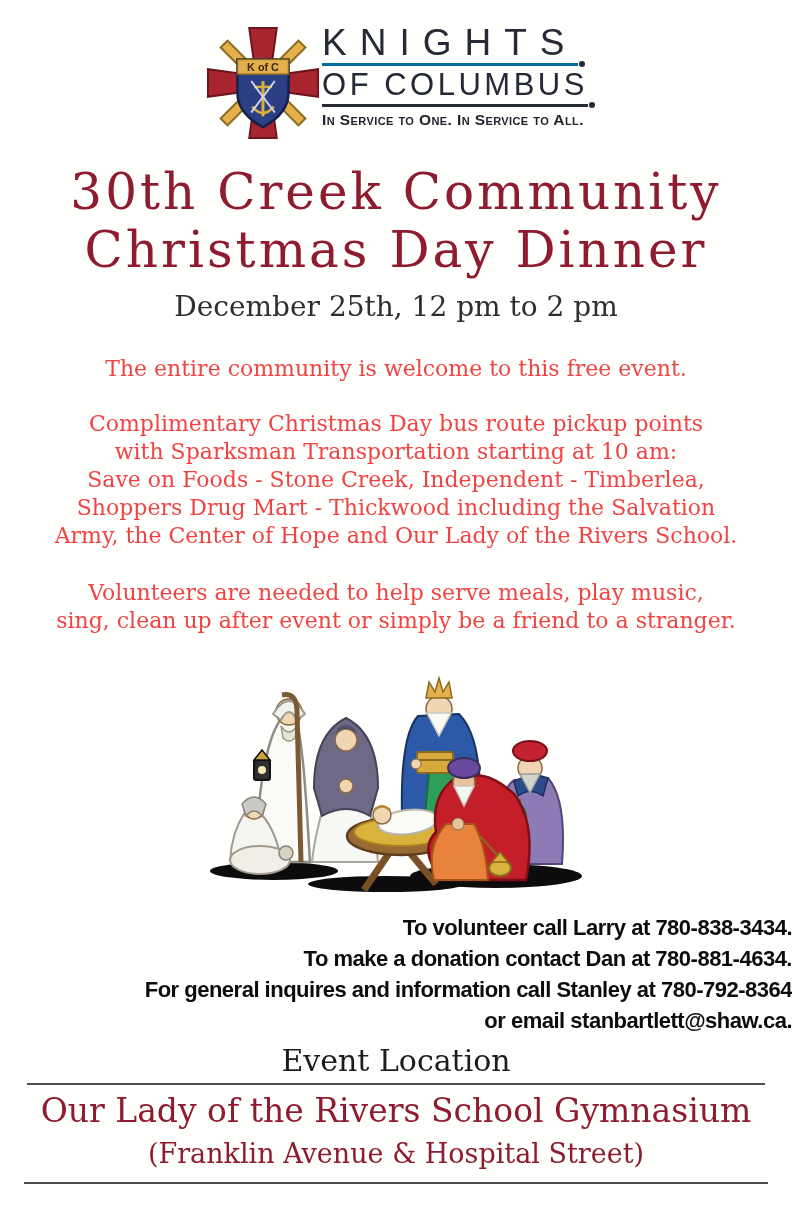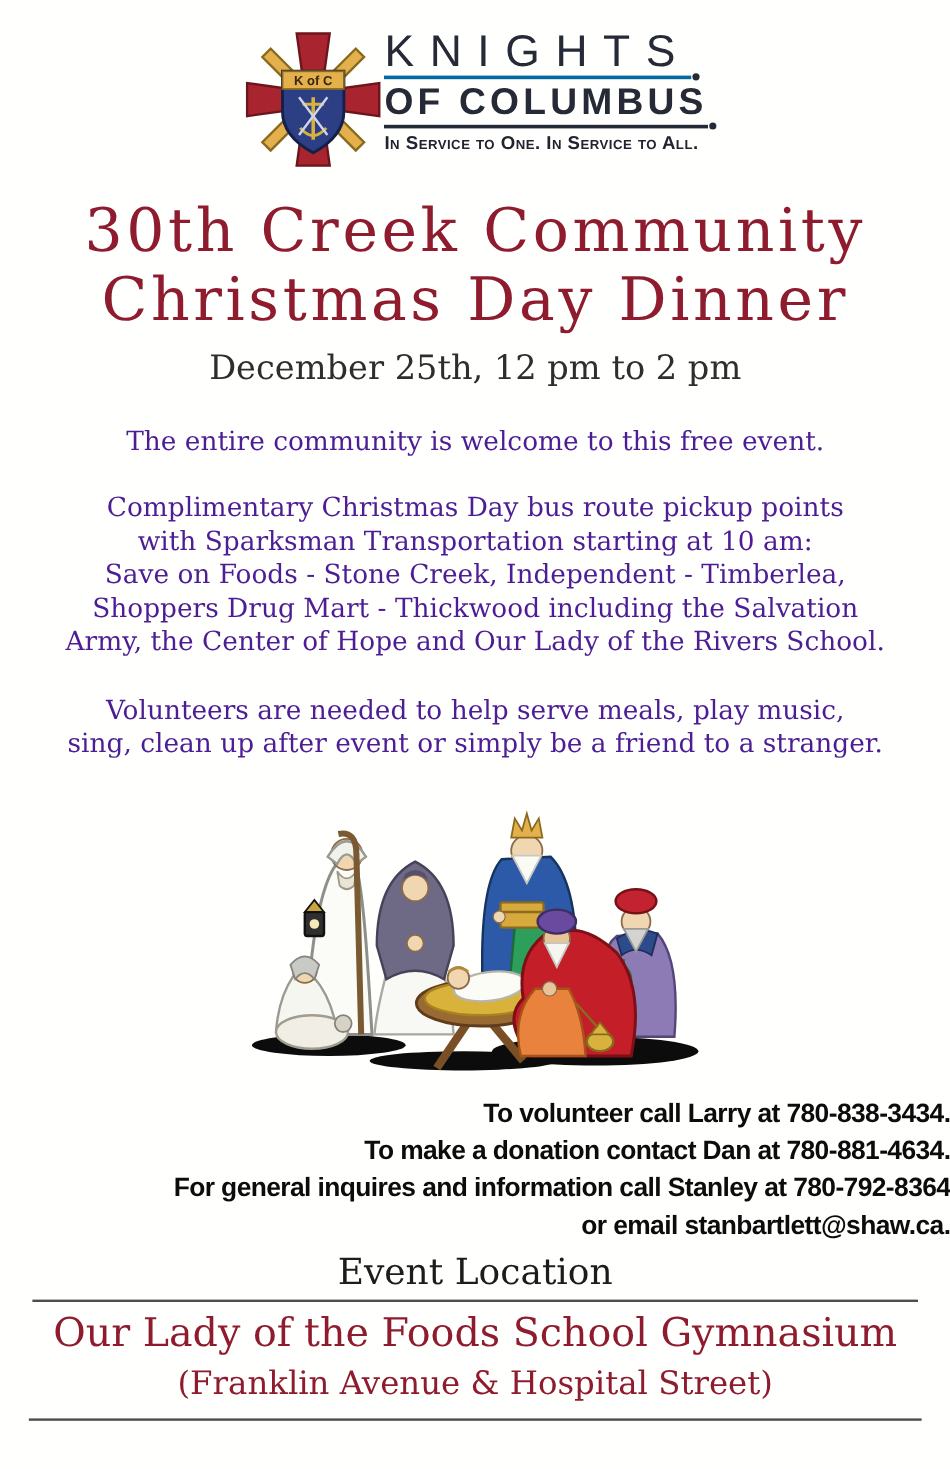--- a/index.html
+++ b/index.html
@@ -45,21 +45,21 @@
     bottom: -4px;
     width: 6px;
     height: 6px;
     border-radius: 50%;
     background: #252a36;
   }
   .logo-columbus {
     display: inline-block;
     position: relative;
     font-size: 31px;
-    font-weight: bold;
+    font-weight: normal;
     letter-spacing: 3.5px;
     line-height: 1.05;
     margin-top: 3px;
     padding-bottom: 2px;
     border-bottom: 3px solid #252a36;
   }
   .logo-tagline {
     font-size: 15.5px;
     font-weight: bold;
     font-variant: small-caps;
@@ -75,21 +75,21 @@
     line-height: 1.15;
     color: #8e1c2e;
   }
   .date-line {
     margin-top: 10px;
     font-size: 28px;
     line-height: 1.3;
     color: #2e2e2e;
   }
   
-  .body-par { font-size: 22px; line-height: 1.28; color: #4c1d95; }
+  .body-par { font-size: 22px; line-height: 1.28; color: #ef4444; }
   .body-par .line { white-space: nowrap; }
   .welcome   { margin-top: 30px; }
   .bus       { margin-top: 26px; }
   .volunteer { margin-top: 29px; }
   
   .nativity-wrap { margin-top: 28px; height: 230px; }
   
   .contact {
     margin-top: 18px;
     font-family: "Liberation Sans", sans-serif;
@@ -269,17 +269,17 @@
 
   <div class="contact">
     <div class="line">To volunteer call Larry at 780-838-3434.</div>
     <div class="line">To make a donation contact Dan at 780-881-4634.</div>
     <div class="line">For general inquires and information call Stanley at 780-792-8364</div>
     <div class="line">or email stanbartlett@shaw.ca.</div>
   </div>
 
   <div class="event-heading">Event Location</div>
   <div class="rule"></div>
-  <div class="venue">Our Lady of the Foods School Gymnasium</div>
+  <div class="venue">Our Lady of the Rivers School Gymnasium</div>
   <div class="address">(Franklin Avenue &amp; Hospital Street)</div>
   <div class="rule bottom"></div>
 
 </div>
 
 </body></html>

